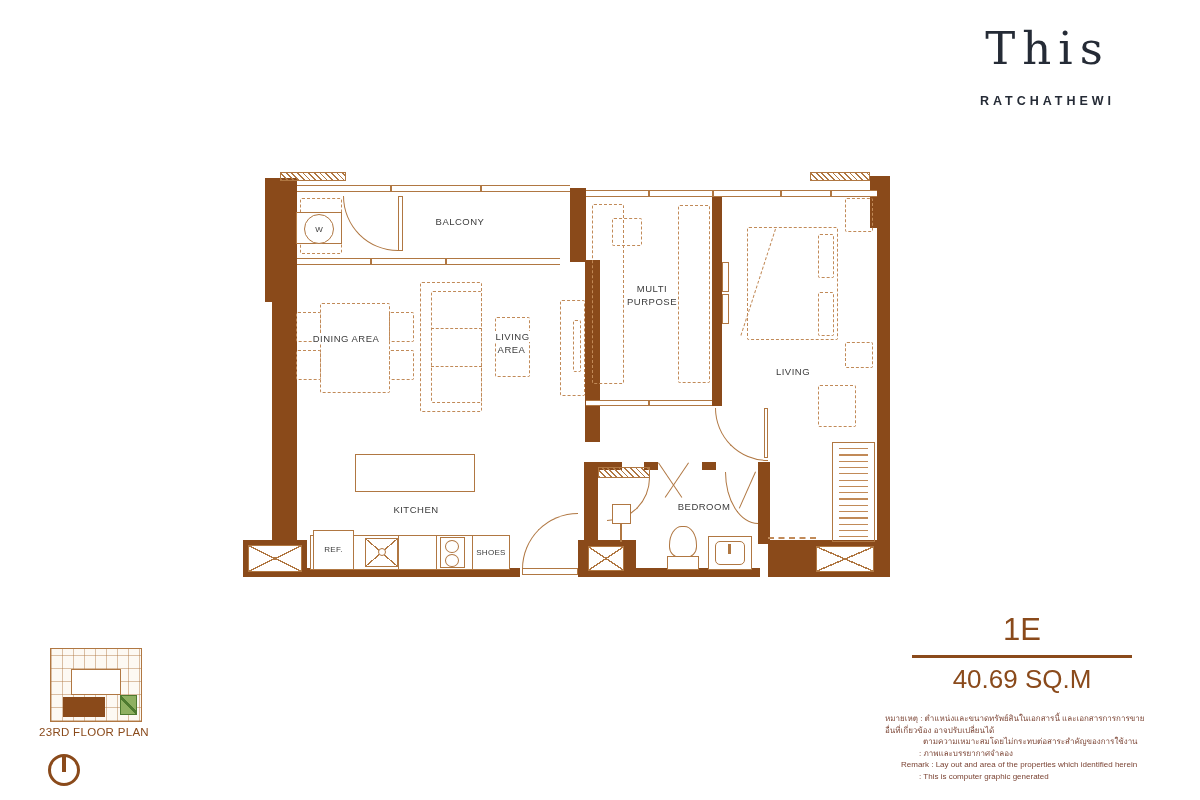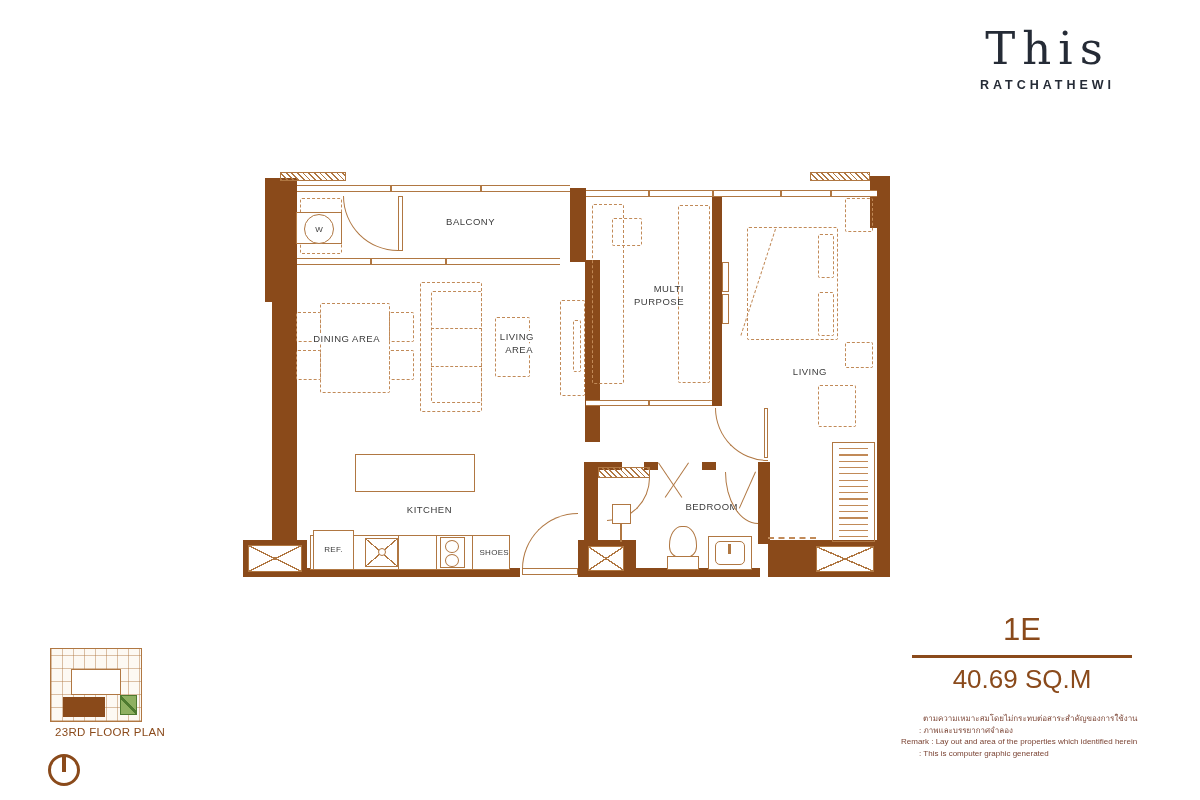--- a/index.html
+++ b/index.html
@@ -31,35 +31,35 @@
   .xbox{position:absolute;background-color:#fff;border:1.3px solid var(--tan);
     background-image:
       linear-gradient(to top right,transparent calc(50% - .7px),var(--tan) calc(50% - .7px),var(--tan) calc(50% + .7px),transparent calc(50% + .7px)),
       linear-gradient(to bottom right,transparent calc(50% - .7px),var(--tan) calc(50% - .7px),var(--tan) calc(50% + .7px),transparent calc(50% + .7px));}
   
   .arc{position:absolute;background:transparent}
   .arc.tr{border-left:1.4px solid var(--tan);border-bottom:1.4px solid var(--tan);border-bottom-left-radius:100% 100%}
   .arc.br{border-left:1.4px solid var(--tan);border-top:1.4px solid var(--tan);border-top-left-radius:100% 100%}
   .arc.tl{border-right:1.4px solid var(--tan);border-bottom:1.4px solid var(--tan);border-bottom-right-radius:100% 100%}
   
-  .lbl{position:absolute;font-size:9.5px;letter-spacing:.5px;color:var(--ink);text-align:right;line-height:1.35}
+  .lbl{position:absolute;font-size:9.5px;letter-spacing:.5px;color:var(--ink);text-align:center;line-height:1.35}
   .lbl span{background:#fff;padding:0 1px}
   .small{font-size:8px;letter-spacing:.3px}
   
   .hangers{position:absolute;border:1.3px solid var(--tan);background:repeating-linear-gradient(180deg,transparent 0 5px,var(--dash) 5px 6.3px);background-clip:content-box;padding:4px 6px}
   .vline{position:absolute;border-left:1.4px solid var(--tan)}
   .dline{position:absolute;border-top:2px dashed var(--dash)}
   
   .logo-name{font-family:"DejaVu Serif","Liberation Serif",serif;font-size:45px;letter-spacing:7px;color:var(--logo)}
-  .logo-loc{font-size:12.5px;font-weight:bold;letter-spacing:4px;color:var(--logo);margin-top:3px}
+  .logo-loc{font-size:12.5px;font-weight:bold;letter-spacing:4px;color:var(--logo);margin-top:19px}
   .unit-code{position:absolute;text-align:center;font-size:31px;color:var(--brown)}
   .unit-area{position:absolute;text-align:center;font-size:26px;color:var(--brown)}
   .unit-line{position:absolute;background:var(--brown)}
   .remark{position:absolute;font-size:8px;line-height:1.45;color:var(--remark)}
-  .keycap{position:absolute;text-align:right;font-size:11.5px;letter-spacing:.3px;color:var(--brown)}
+  .keycap{position:absolute;text-align:center;font-size:11.5px;letter-spacing:.3px;color:var(--brown)}
 </style>
 </head>
 <body>
 
 <div class="abs" style="left:930px;top:22px;width:235px;text-align:center">
   <div class="logo-name">This</div>
   <div class="logo-loc">RATCHATHEWI</div>
 </div>
 
 <div class="abs" style="left:240px;top:170px;width:660px;height:420px">
@@ -187,17 +187,18 @@
 <div class="keycap" style="left:23px;top:726px;width:142px">23RD FLOOR PLAN</div>
 
 <div class="abs" style="left:48px;top:754px;width:32px;height:32px;border:3px solid var(--brown);border-radius:50%"></div>
 <div class="abs" style="left:62px;top:756px;width:4px;height:16px;background:var(--brown)"></div>
 
 <div class="unit-code" style="left:912px;top:612px;width:220px">1E</div>
 <div class="unit-line" style="left:912px;top:655px;width:220px;height:3px"></div>
 <div class="unit-area" style="left:912px;top:664px;width:220px">40.69 SQ.M</div>
 
 <div class="remark" style="left:885px;top:713px;width:262px">
+  <div>หมายเหตุ : ตำแหน่งและขนาดทรัพย์สินในเอกสารนี้ และเอกสารการการขายอื่นที่เกี่ยวข้อง อาจปรับเปลี่ยนได้</div>
   <div style="padding-left:38px">ตามความเหมาะสมโดยไม่กระทบต่อสาระสำคัญของการใช้งาน</div>
   <div style="padding-left:34px">: ภาพและบรรยากาศจำลอง</div>
   <div style="padding-left:16px">Remark : Lay out and area of the properties which identified herein</div>
   <div style="padding-left:34px">: This is computer graphic generated</div>
 </div>
 
 </body></html>

